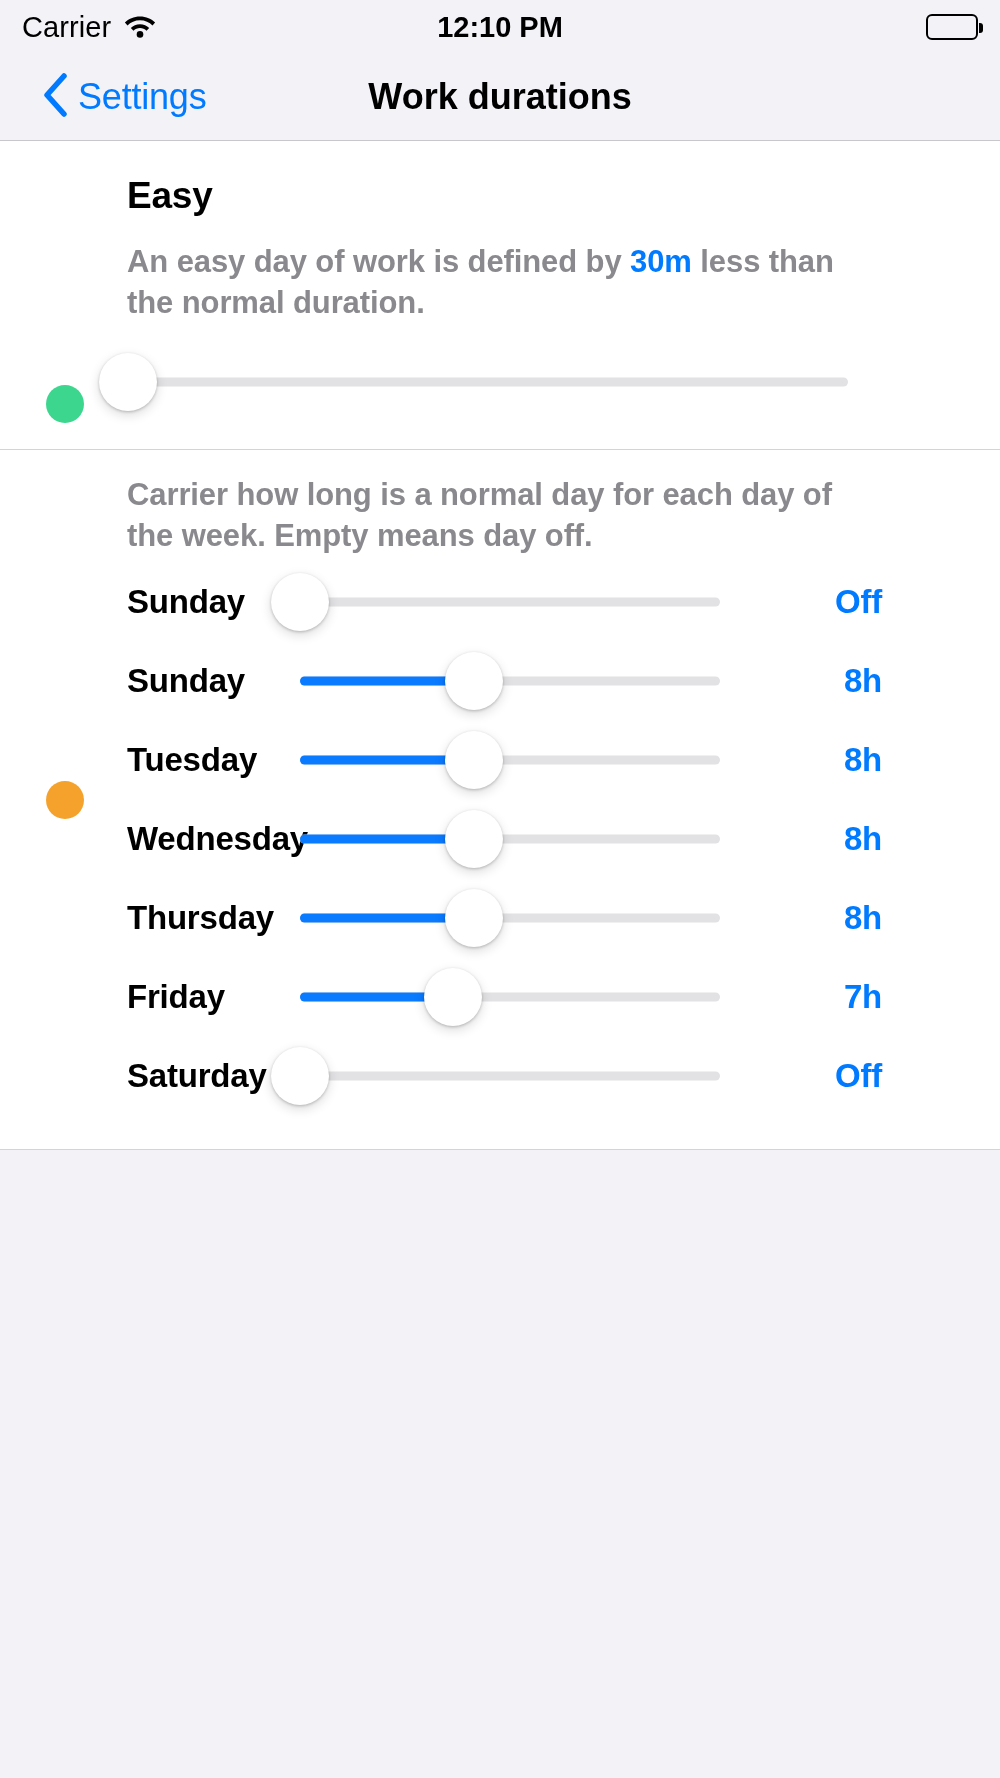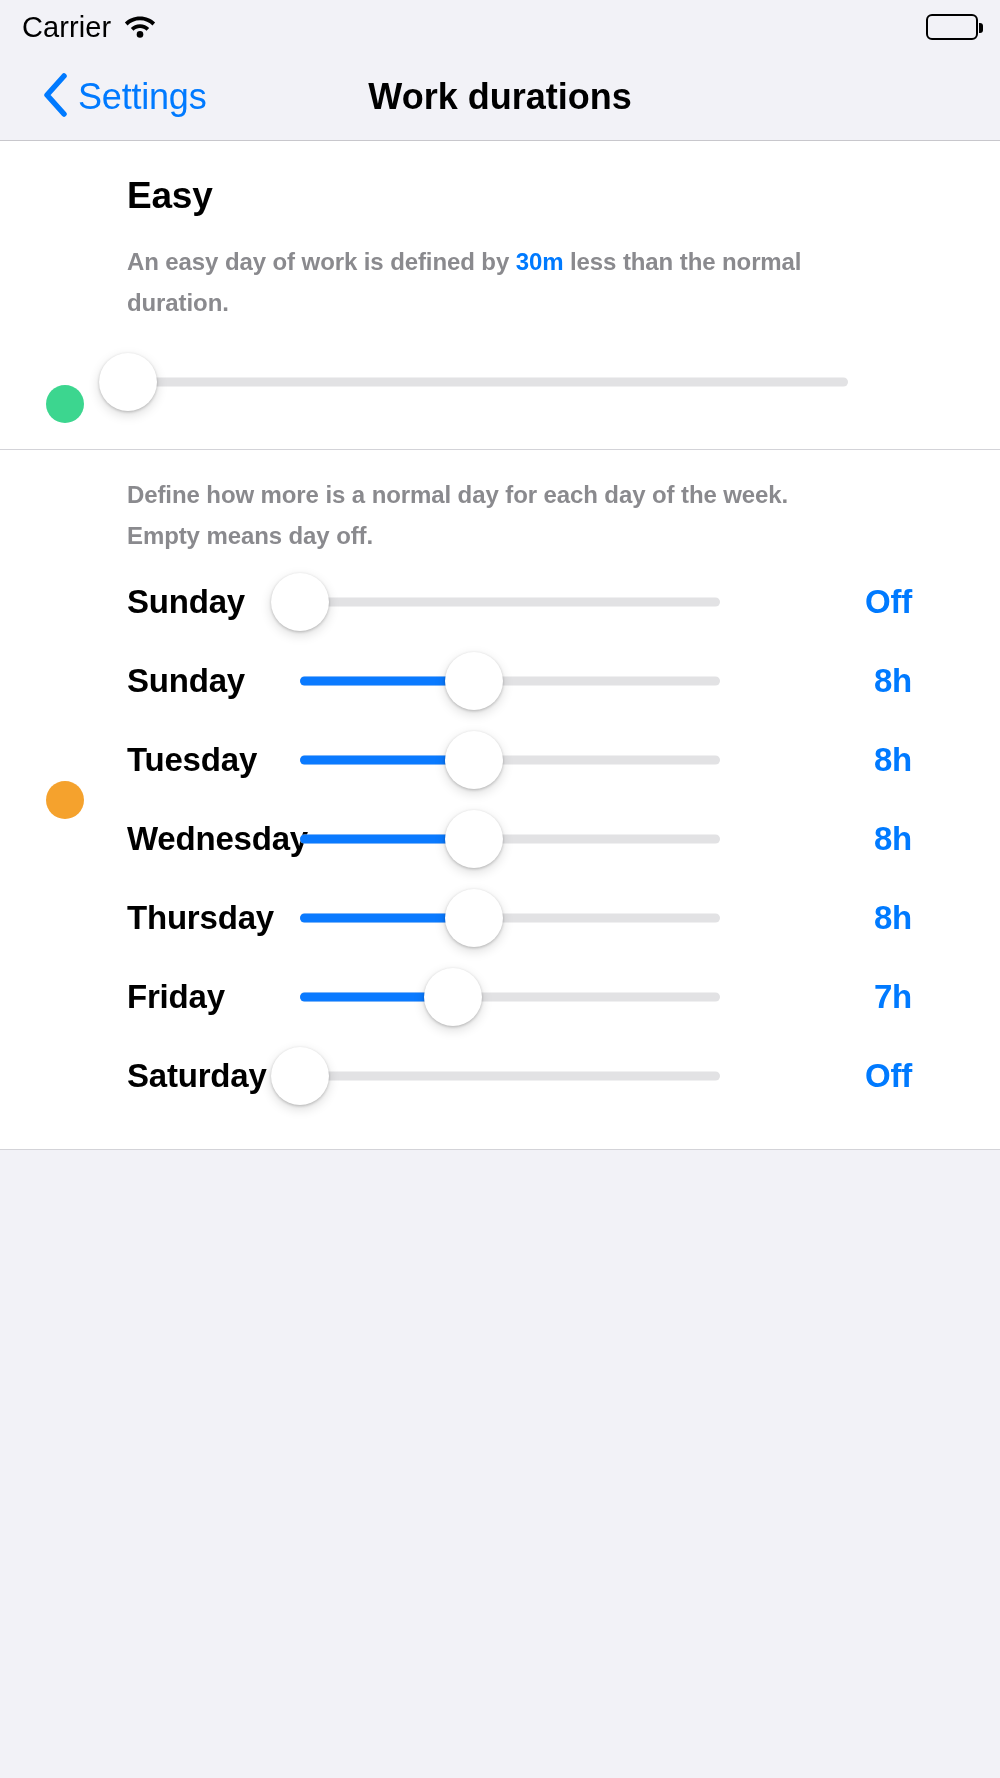--- a/index.html
+++ b/index.html
@@ -102,21 +102,21 @@
     left: 46px;
   }
   .sec-title {
     font-size: 37px;
     color: #000;
     margin-left: 127px;
     padding-top: 34px;
     letter-spacing: -.2px;
   }
   .sec-desc {
-    font-size: 24px;
+    font-size: 31px;
     line-height: 41px;
     color: #8a8a8e;
     margin-left: 127px;
     margin-right: 152px;
     margin-top: 24px;
     letter-spacing: -.1px;
   }
   .sec-desc .hl { color: #007aff; }
 
   
@@ -172,21 +172,21 @@
     letter-spacing: -.2px;
     white-space: nowrap;
   }
   .day-slider {
     position: relative;
     width: 420px;
     height: 74px;
   }
   .day-value {
     margin-left: auto;
-    margin-right: 88px;
+    margin-right: 118px;
     font-size: 33px;
     color: #007aff;
     text-align: right;
     min-width: 70px;
     letter-spacing: -.2px;
   }
 
   
   .footer-fill {
     background: #f2f2f7;
@@ -203,20 +203,21 @@
     <div class="sb-left">
       <span class="sb-carrier">Carrier</span>
       <span>
         <svg width="34" height="26" viewBox="0 0 34 26">
           <path d="M17 4.5c6.1 0 11.6 2.4 15.1 6.1l-2.6 2.8C26.4 10.2 22 8.2 17 8.2S7.6 10.2 4.5 13.4L1.9 10.6C5.4 6.9 10.9 4.5 17 4.5z" fill="#000"></path>
           <path d="M17 12.3c3.6 0 6.9 1.4 9.2 3.7l-2.7 2.8c-1.7-1.7-4-2.7-6.5-2.7s-4.8 1-6.5 2.7l-2.7-2.8c2.3-2.3 5.6-3.7 9.2-3.7z" fill="#000"></path>
           <circle cx="17" cy="22.4" r="3.3" fill="#000"></circle>
         </svg>
       </span>
     </div>
+    <div class="sb-center">12:10 PM</div>
     <div class="sb-right">
       <span class="battery">
         <span class="battery-fill"></span>
       </span>
     </div>
   </div>
 
   <div class="nav-bar">
     <div class="nav-back">
       <span>
@@ -237,21 +238,21 @@
     </div>
     <div class="slider wide-slider" id="easy-slider">
       <div class="slider-track"></div>
       <div class="slider-fill" style="width: 0%;"></div>
       <div class="slider-thumb" style="left: 0%;"></div>
     </div>
   </div>
 
   <div class="section">
     <span class="dot" id="normal-dot" style="top: 331px; background: rgb(245, 162, 45);"></span>
-    <div class="sec-desc">Define how more is a normal day for each day of the week. Empty means day off.</div>
+    <div class="sec-desc">Carrier how long is a normal day for each day of the week. Empty means day off.</div>
     <div class="days" id="day-rows">
         <div class="day-row">
           <div class="day-label">Sunday</div>
           <div class="day-slider slider">
             <div class="slider-track"></div>
             <div class="slider-fill" style="width: 0%;"></div>
             <div class="slider-thumb" style="left: 0%;"></div>
           </div>
           <div class="day-value">Off</div>
         </div>

